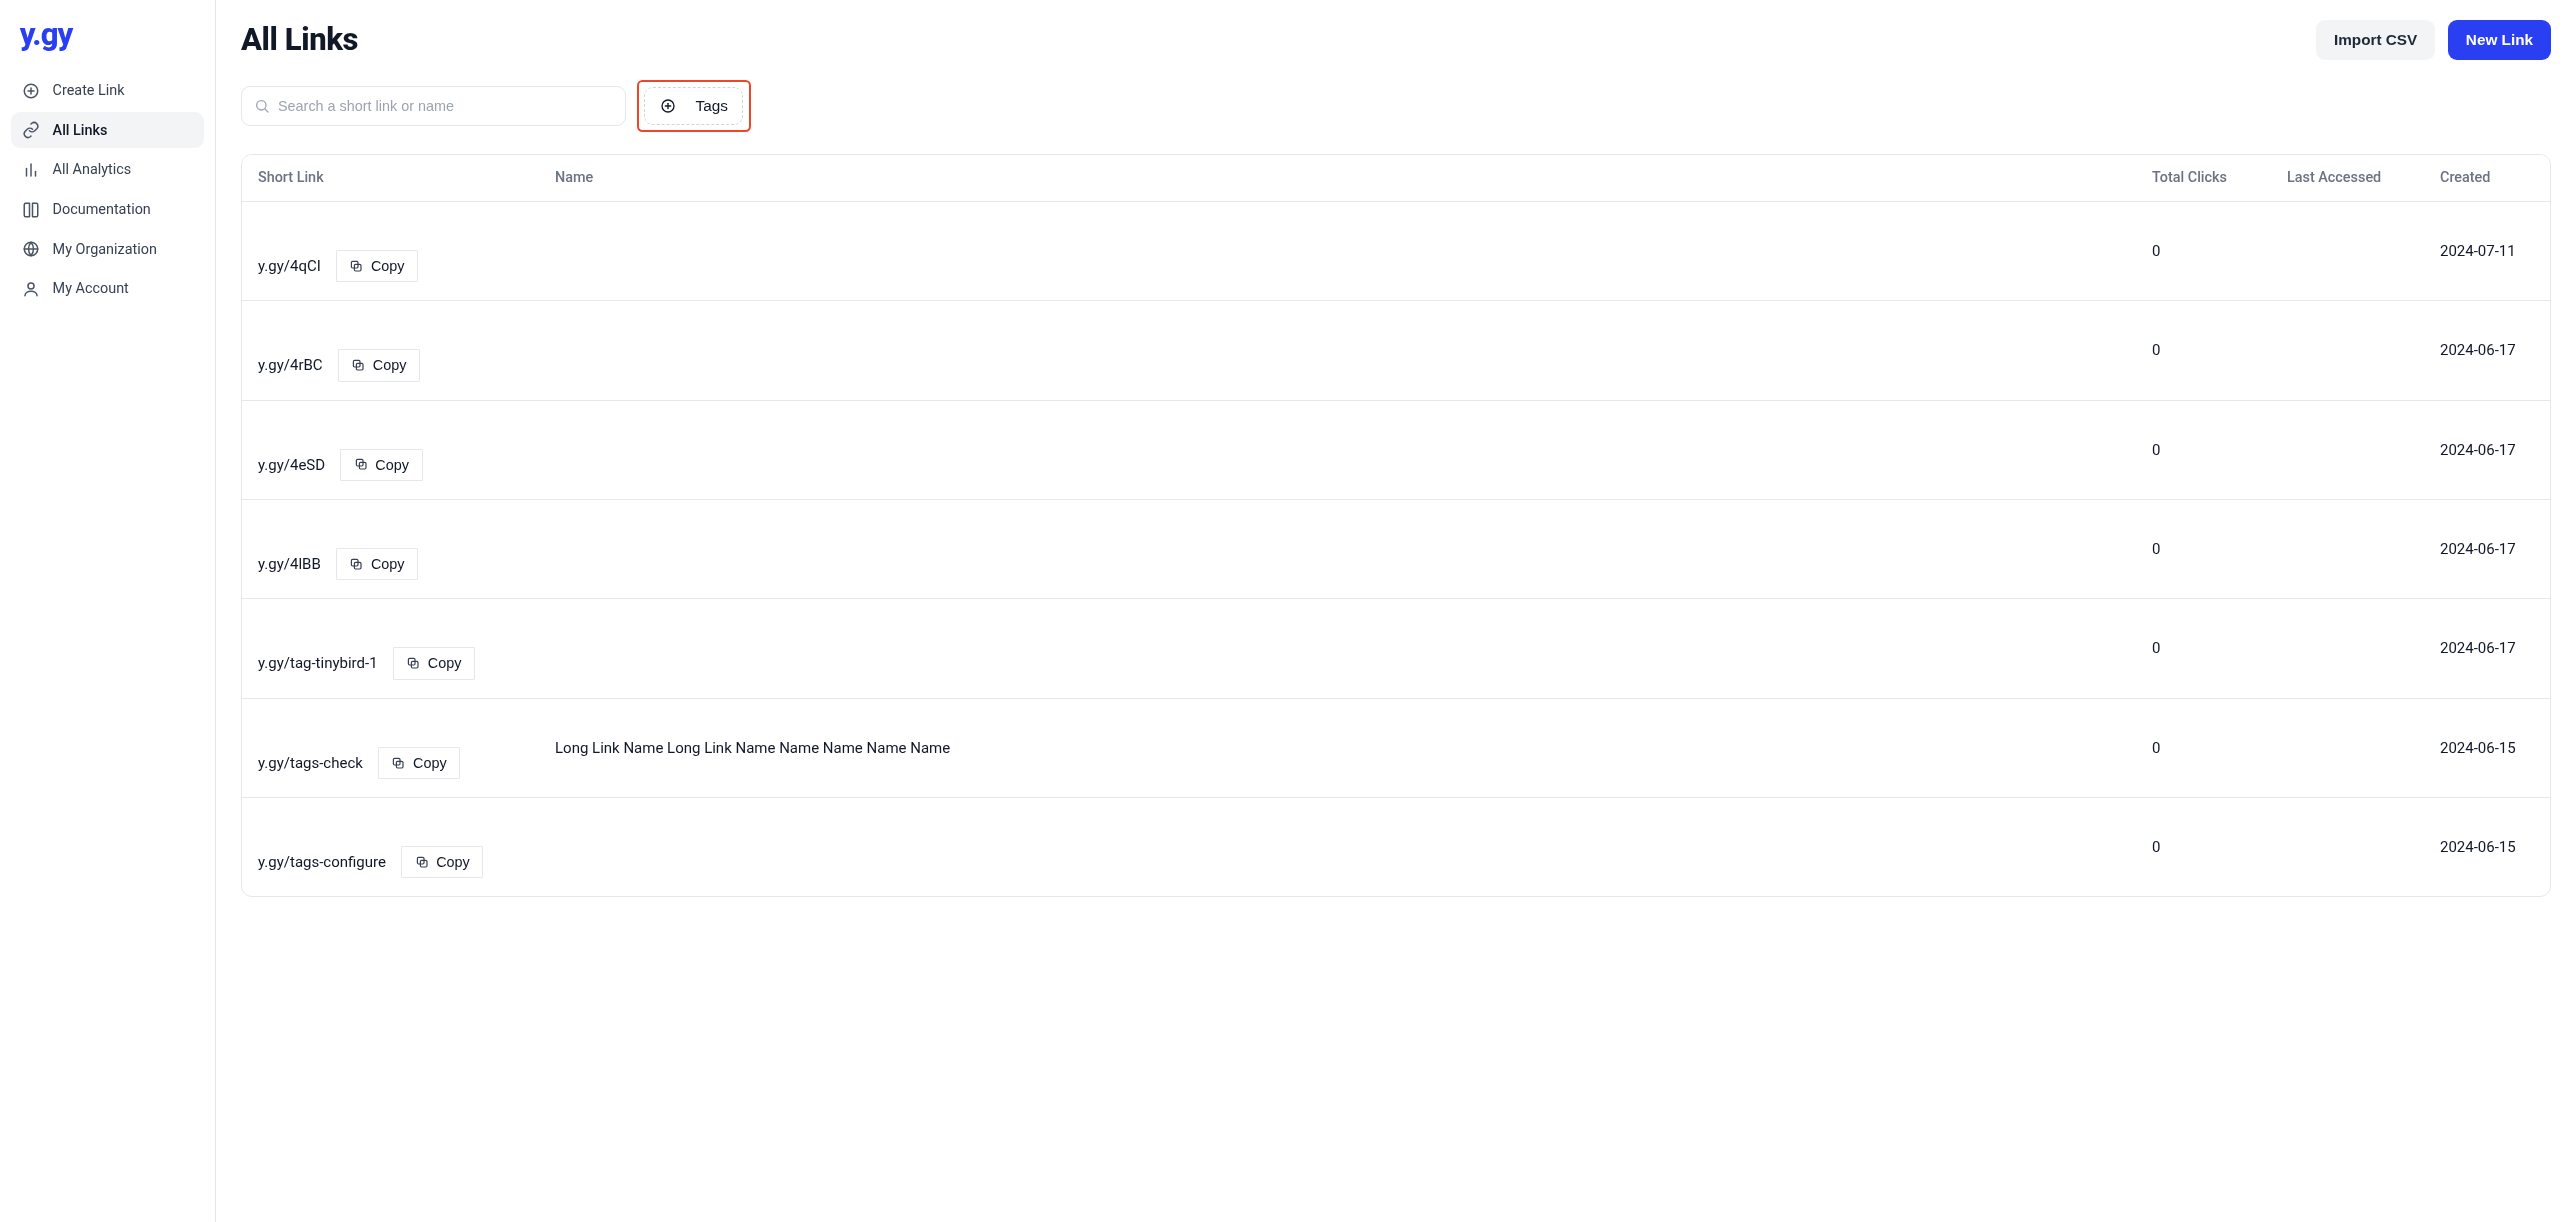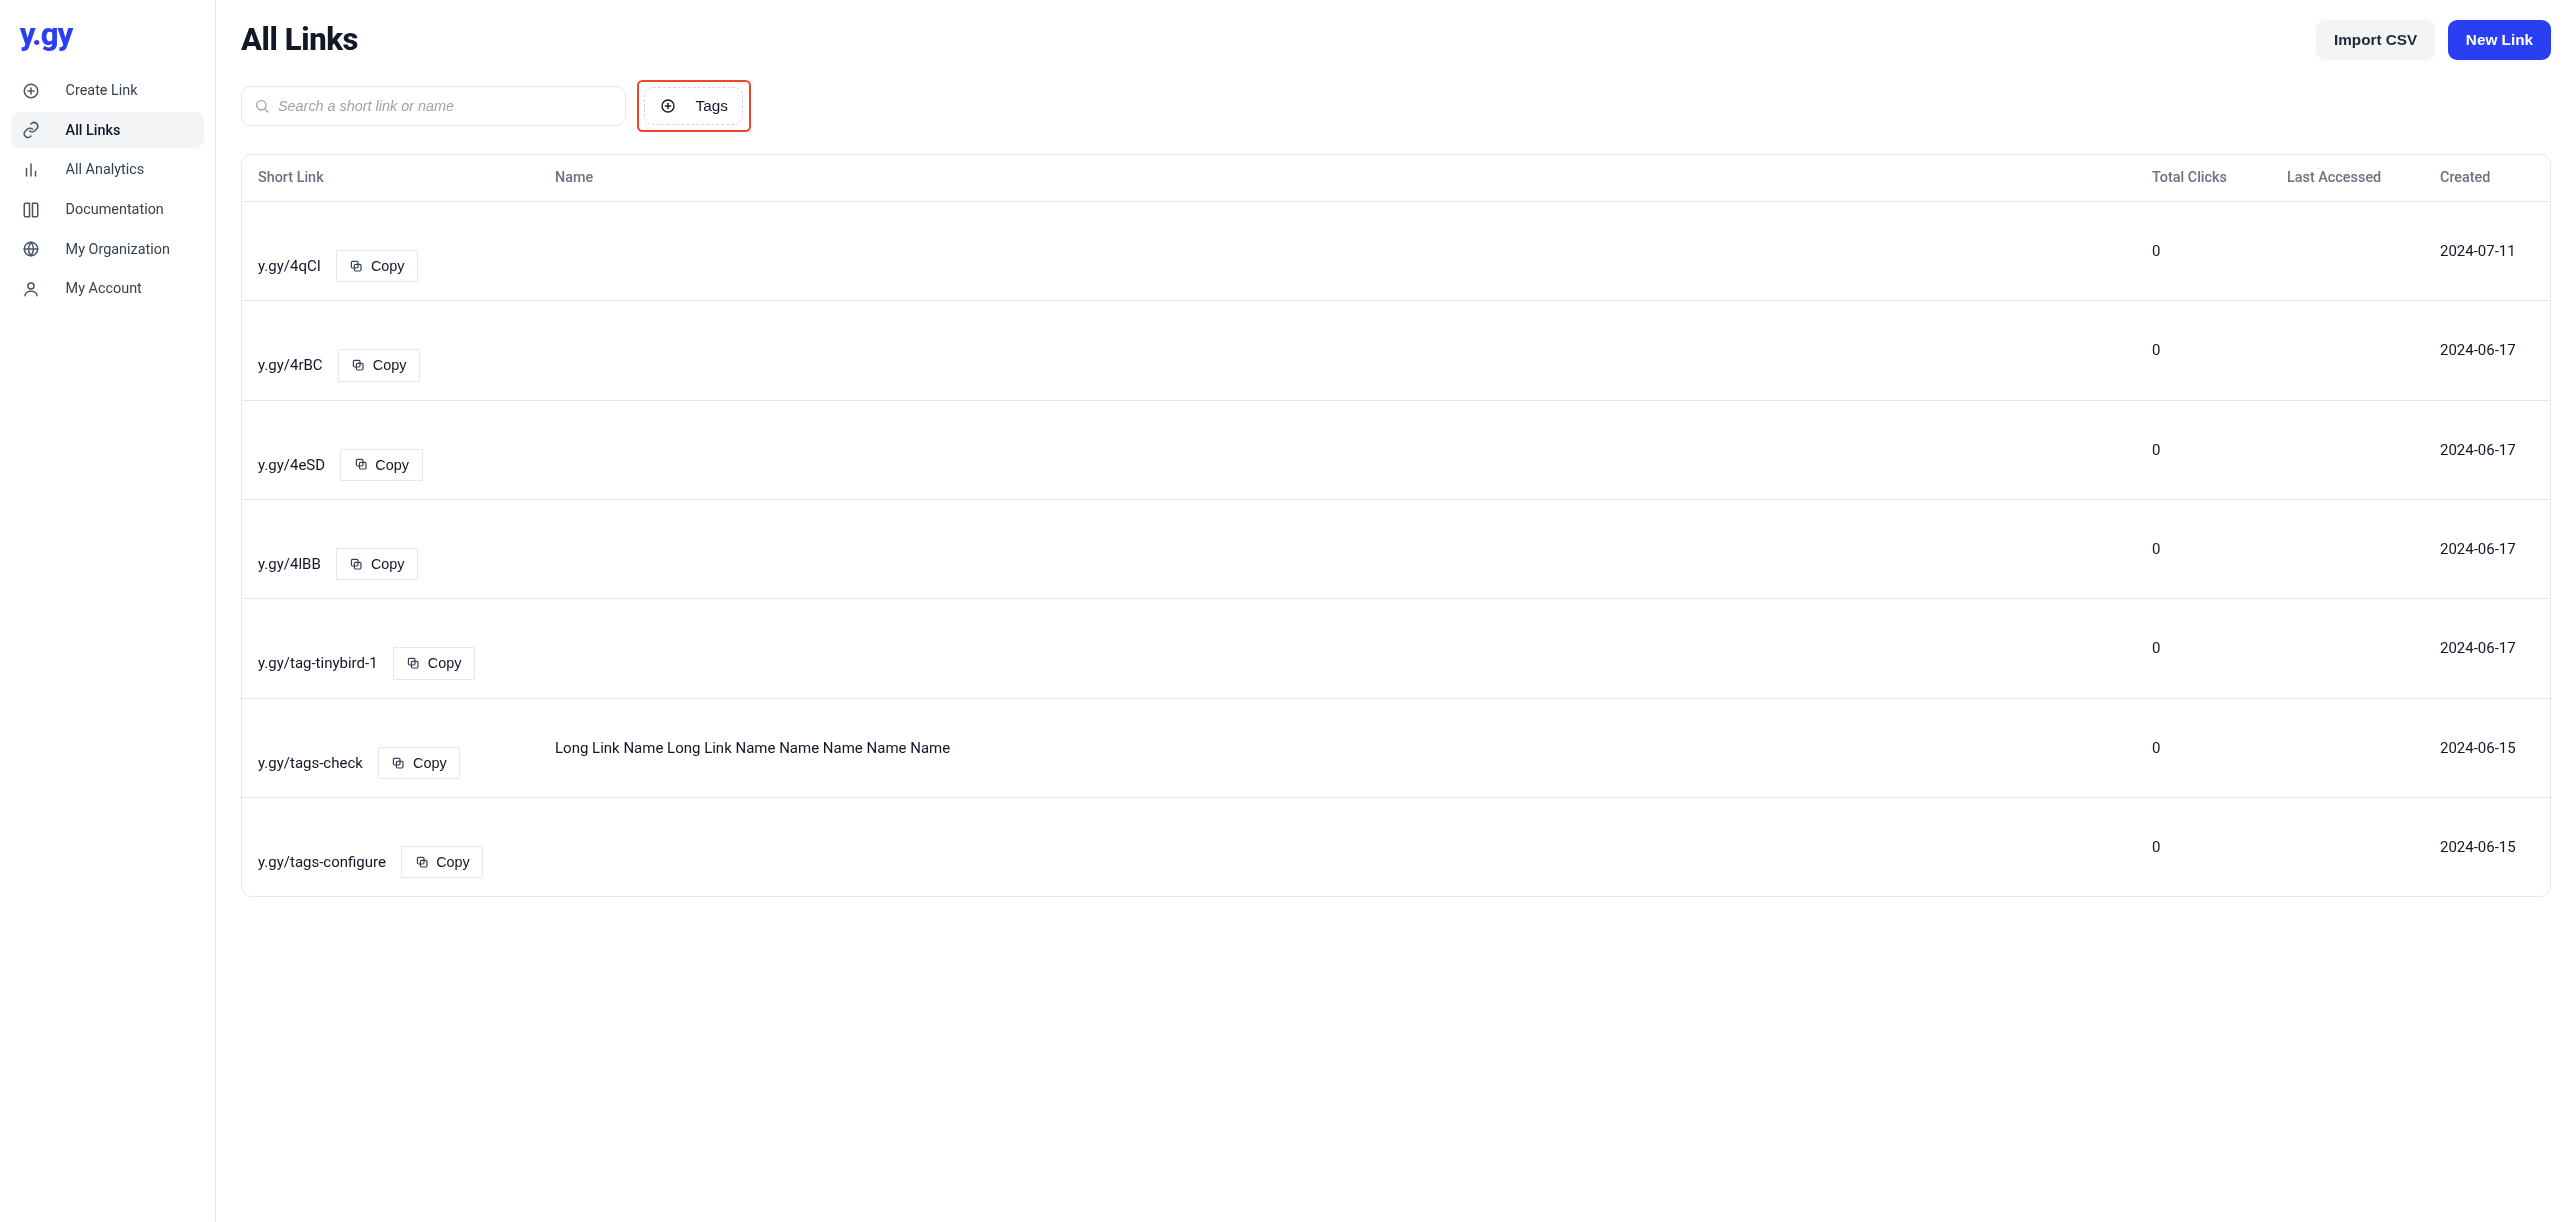--- a/index.html
+++ b/index.html
@@ -33,21 +33,21 @@
   }
   .nav {
     display: flex;
     flex-direction: column;
     gap: 3.6px;
     margin-top: 3.6px;
   }
   .nav-item {
     display: flex;
     align-items: center;
-    gap: 26px;
+    gap: 13px;
     padding: 9px 10.8px;
     border-radius: 9px;
     color: #374151;
     font-size: 14.4px;
     cursor: pointer;
   }
   .nav-item.active {
     background: #f3f4f6;
     color: #111827;
     font-weight: 500;
@@ -121,21 +121,20 @@
   }
   .search-input {
     width: 100%;
     height: 40px;
     border: 0.9px solid #e5e7eb;
     border-radius: 9px;
     padding: 0 12.6px 0 36px;
     font-size: 14.4px;
     color: #374151;
     outline: none;
-    font-style: italic;
   }
   .search-input::placeholder { color: #9ca3af; }
 
   .tags-highlight {
     border: 2.7px solid #ef4626;
     border-radius: 5.4px;
     padding: 5.4px;
   }
   .tags-btn {
     display: inline-flex;

